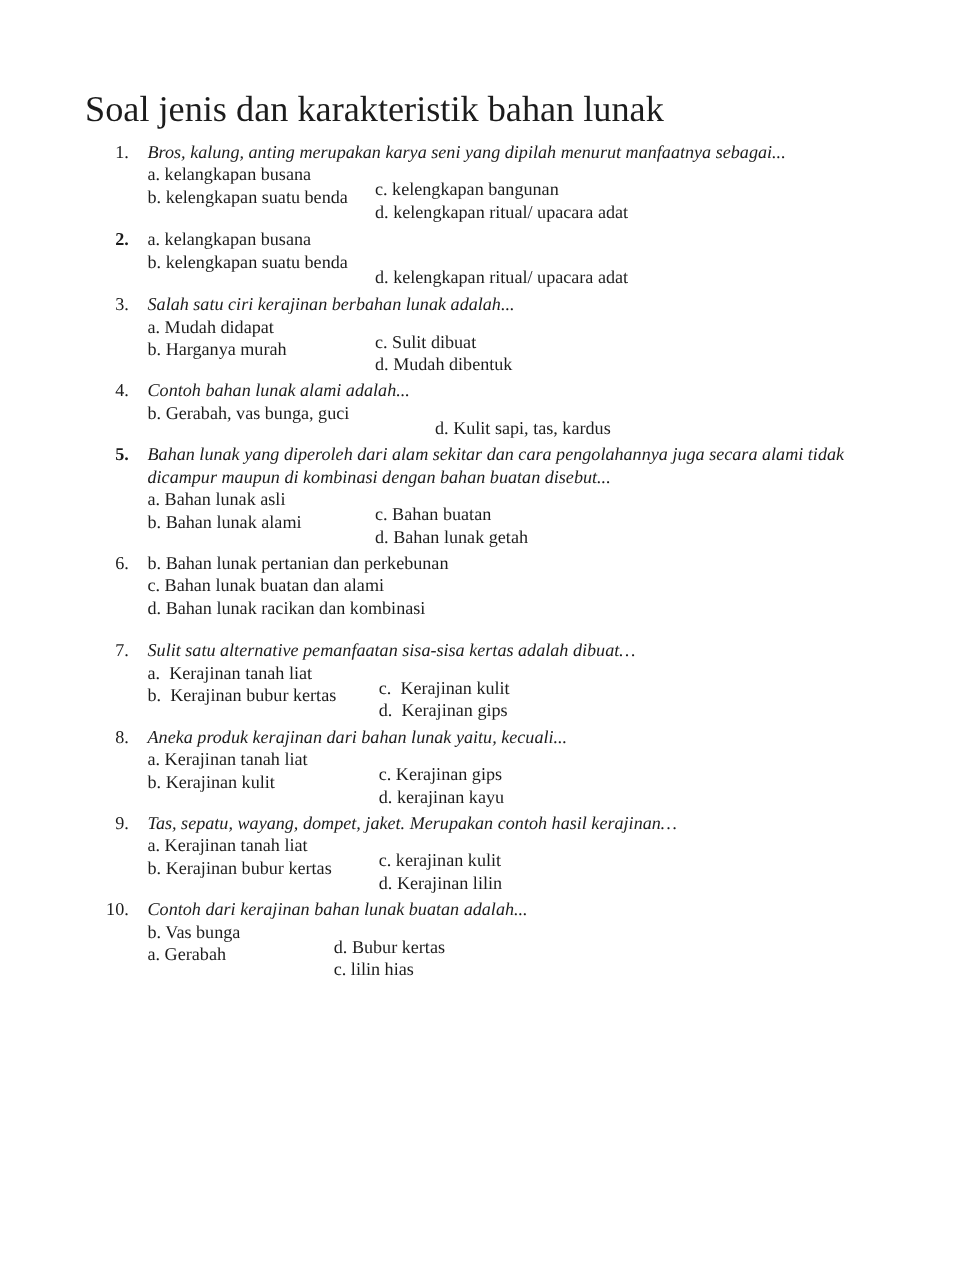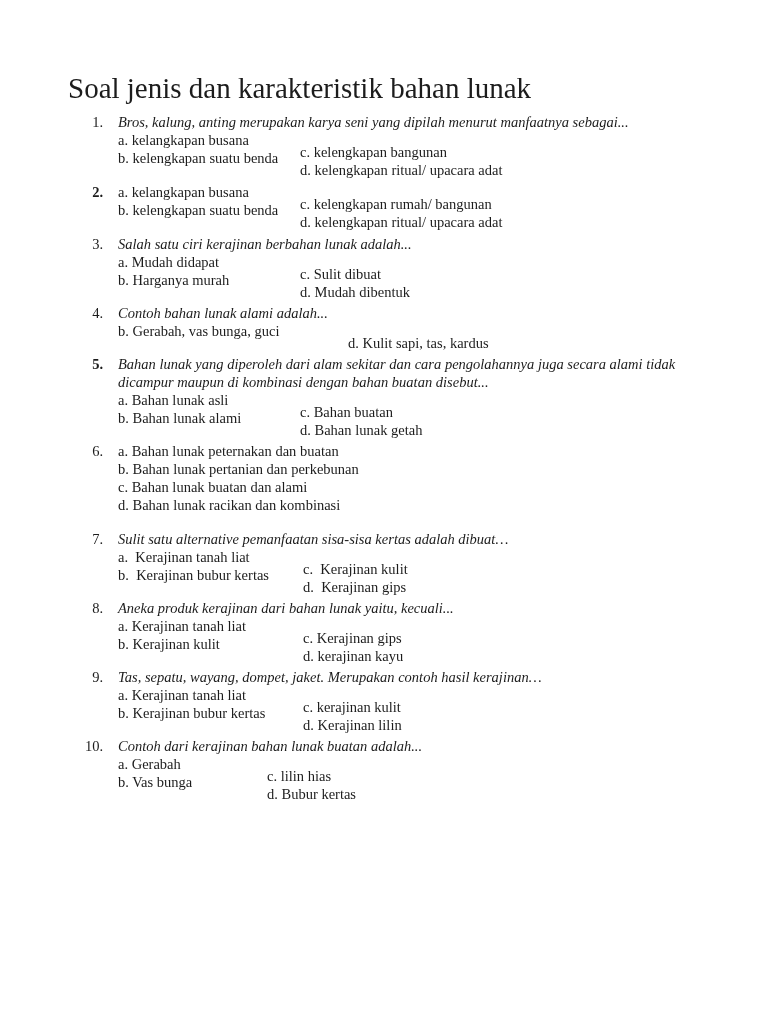--- a/index.html
+++ b/index.html
@@ -57,21 +57,20 @@
   <div class="opt-row">
     <span class="opt">b. kelengkapan suatu benda</span>
     <span class="opt opt-right">d. kelengkapan ritual/ upacara adat</span>
   </div>
 </section>
 
 <section class="question" style="--c2:182px; margin-bottom:16px">
   <span class="q-num bold">2.</span>
   <div class="opt-row">
     <span class="opt">a. kelangkapan busana</span>
-    <span class="opt opt-right">c. kelengkapan rumah/ bangunan</span>
   </div>
   <div class="opt-row">
     <span class="opt">b. kelengkapan suatu benda</span>
     <span class="opt opt-right">d. kelengkapan ritual/ upacara adat</span>
   </div>
 </section>
 
 <section class="question" style="--c2:182px; margin-bottom:15px">
   <span class="q-num">3.</span>
   <div class="q-text">Salah satu ciri kerajinan berbahan lunak adalah...</div>
@@ -103,23 +102,20 @@
     <span class="opt opt-right">c. Bahan buatan</span>
   </div>
   <div class="opt-row">
     <span class="opt">b. Bahan lunak alami</span>
     <span class="opt opt-right">d. Bahan lunak getah</span>
   </div>
 </section>
 
 <section class="question" style="margin-bottom:16px">
   <span class="q-num">6.</span>
-  <div class="opt-row">
-    <span class="opt">a. Bahan lunak peternakan dan buatan</span>
-  </div>
   <div class="opt-row">
     <span class="opt">b. Bahan lunak pertanian dan perkebunan</span>
   </div>
   <div class="opt-row">
     <span class="opt">c. Bahan lunak buatan dan alami</span>
   </div>
   <div class="opt-row">
     <span class="opt">d. Bahan lunak racikan dan kombinasi</span>
   </div>
 </section>
@@ -160,20 +156,20 @@
   <div class="opt-row">
     <span class="opt">b. Kerajinan bubur kertas</span>
     <span class="opt opt-right">d. Kerajinan lilin</span>
   </div>
 </section>
 
 <section class="question" style="--c2:149px; margin-bottom:0">
   <span class="q-num">10.</span>
   <div class="q-text">Contoh dari kerajinan bahan lunak buatan adalah...</div>
   <div class="opt-row">
+    <span class="opt">b. Vas bunga</span>
+    <span class="opt opt-right">d. Bubur kertas</span>
+  </div>
+  <div class="opt-row">
     <span class="opt">a. Gerabah</span>
     <span class="opt opt-right">c. lilin hias</span>
-  </div>
-  <div class="opt-row">
-    <span class="opt">b. Vas bunga</span>
-    <span class="opt opt-right">d. Bubur kertas</span>
   </div>
 </section>
 
 </body></html>

